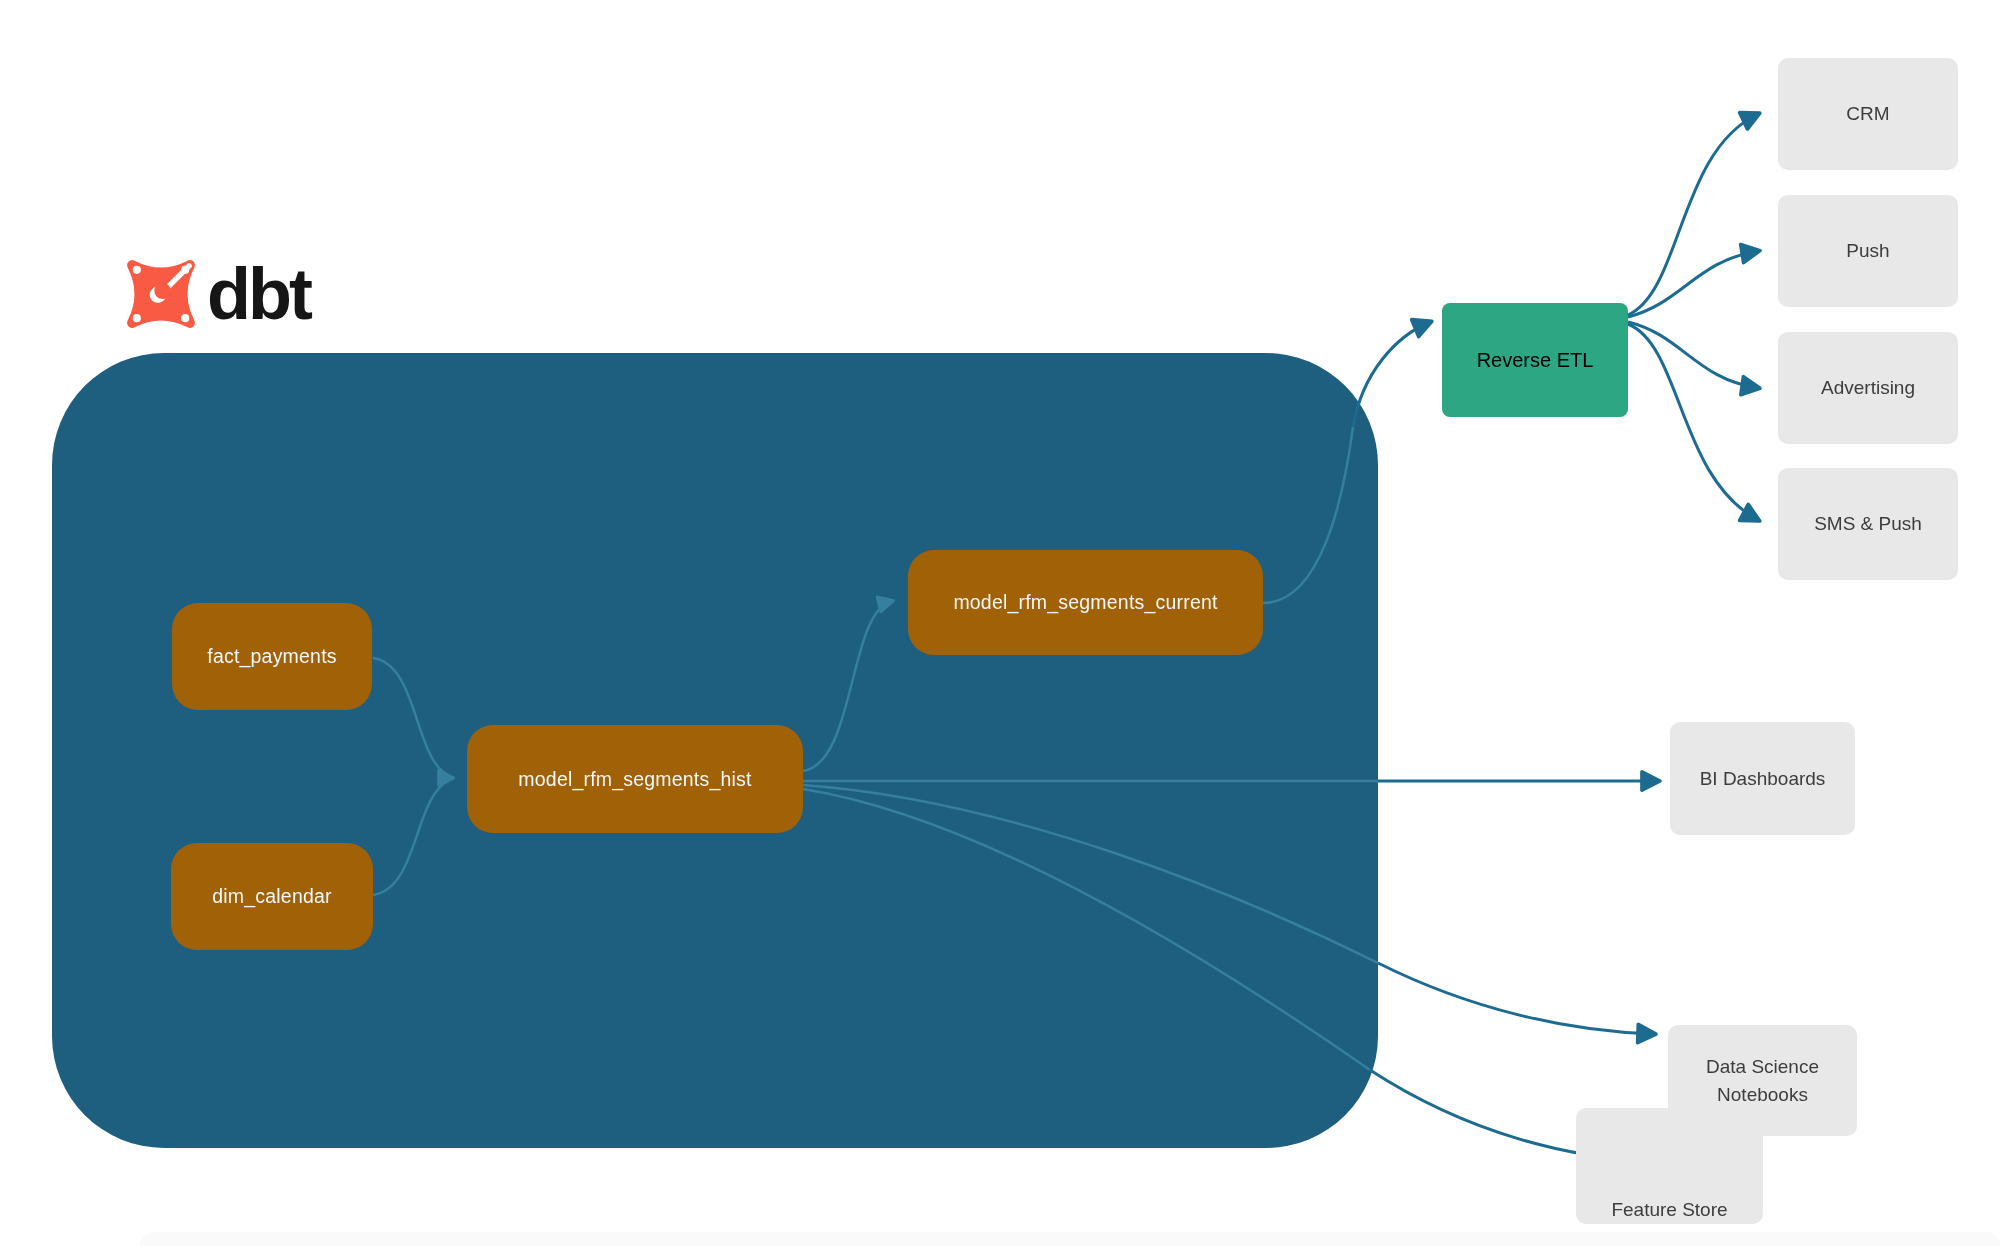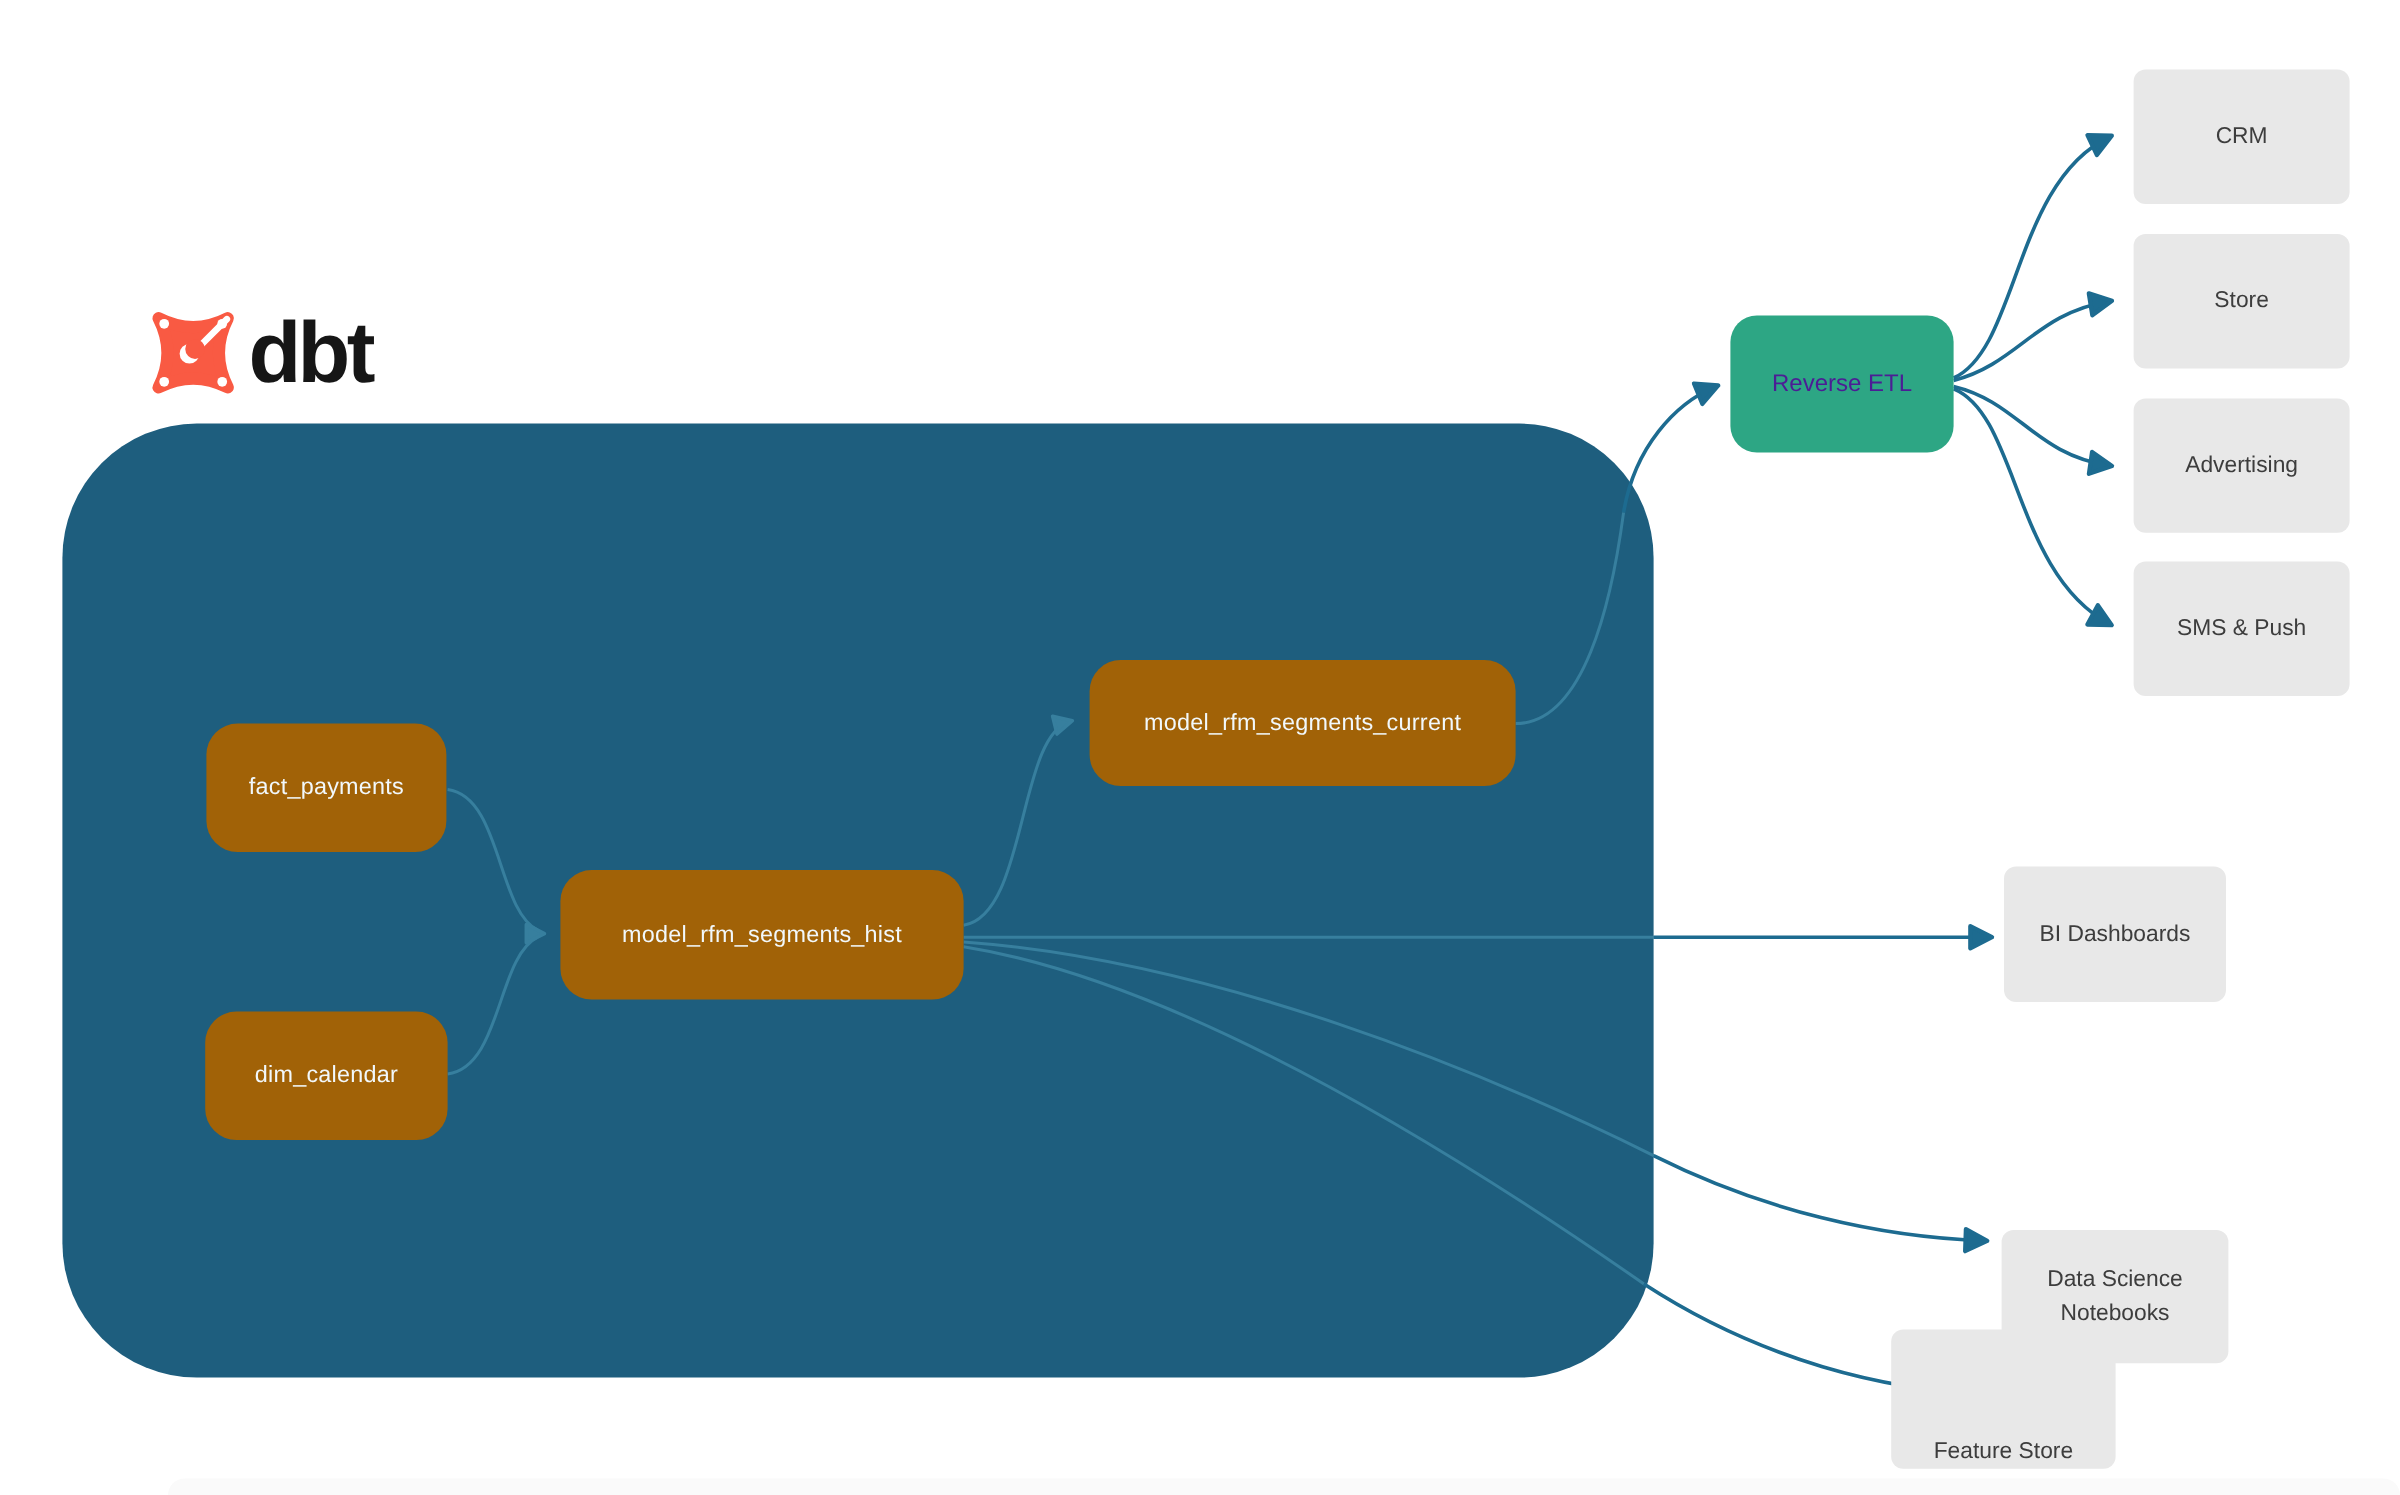--- a/index.html
+++ b/index.html
@@ -12,21 +12,21 @@
              background:#1e5e7e;border-radius:112px;z-index:1;}
 
   
   svg.edges{position:absolute;left:0;top:0;z-index:2;}
 
   
   .node{position:absolute;display:flex;align-items:center;justify-content:center;
         text-align:center;z-index:3;box-sizing:border-box;}
   .node span{display:block;}
   .model{background:#a16207;color:#f2f8fb;border-radius:26px;font-size:19.5px;letter-spacing:.2px;}
-  .green{background:#2da684;color:#4c1d95;border-radius:22px;font-size:20px;}
+  .green{background:#2da684;color:#000000;border-radius:8px;font-size:20px;margin-top:40px;}
   .gray{background:#e8e8e8;color:#3d3d3d;border-radius:10px;font-size:19px;line-height:1.45;}
 
   .n-fact    {left:172px;top:603px;width:200px;height:107px;}
   .n-dim     {left:171px;top:843px;width:202px;height:107px;}
   .n-hist    {left:467px;top:725px;width:336px;height:108px;}
   .n-current {left:908px;top:550px;width:355px;height:105px;}
   .n-retl    {left:1442px;top:263px;width:186px;height:114px;}
   .n-crm     {left:1778px;top:58px; width:180px;height:112px;}
   .n-email   {left:1778px;top:195px;width:180px;height:112px;}
   .n-adv     {left:1778px;top:332px;width:180px;height:112px;}
@@ -115,21 +115,21 @@
   </div>
 
   <div class="node green n-retl">
     <span>Reverse ETL</span>
   </div>
 
   <div class="node gray n-crm">
     <span>CRM</span>
   </div>
   <div class="node gray n-email">
-    <span>Store</span>
+    <span>Push</span>
   </div>
   <div class="node gray n-adv">
     <span>Advertising</span>
   </div>
   <div class="node gray n-sms">
     <span>SMS &amp; Push</span>
   </div>
   <div class="node gray n-bi">
     <span>BI Dashboards</span>
   </div>

